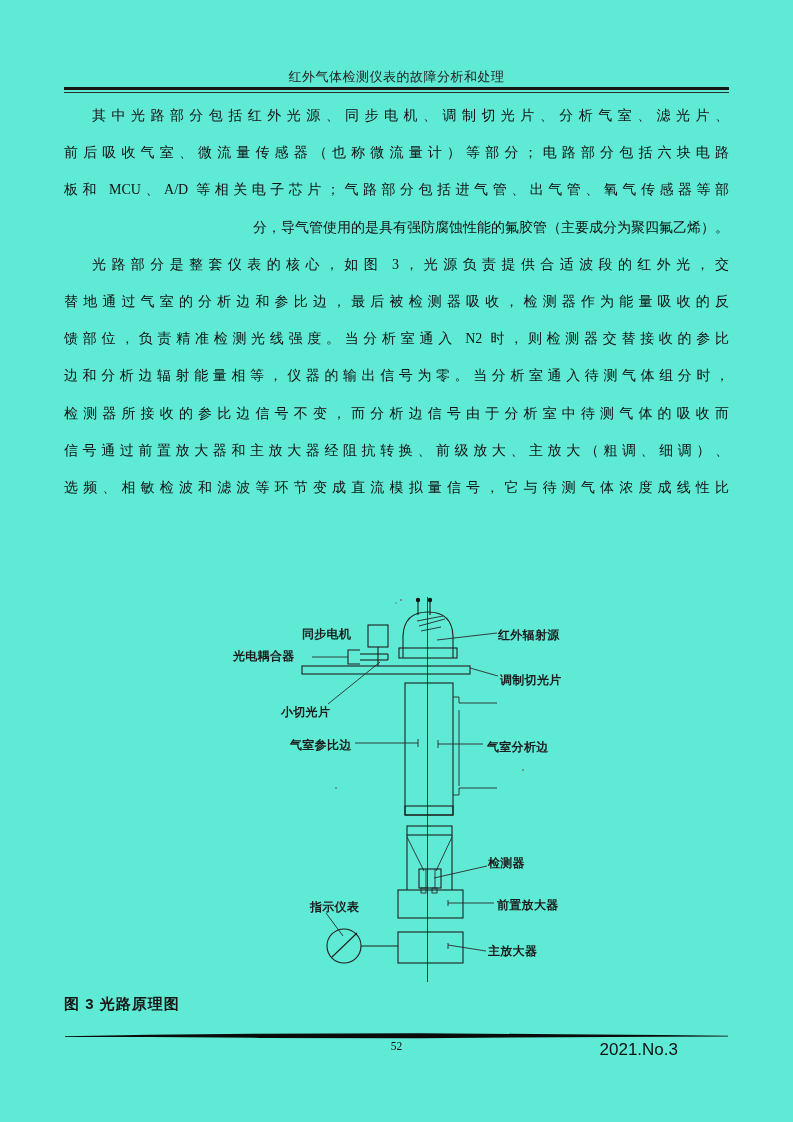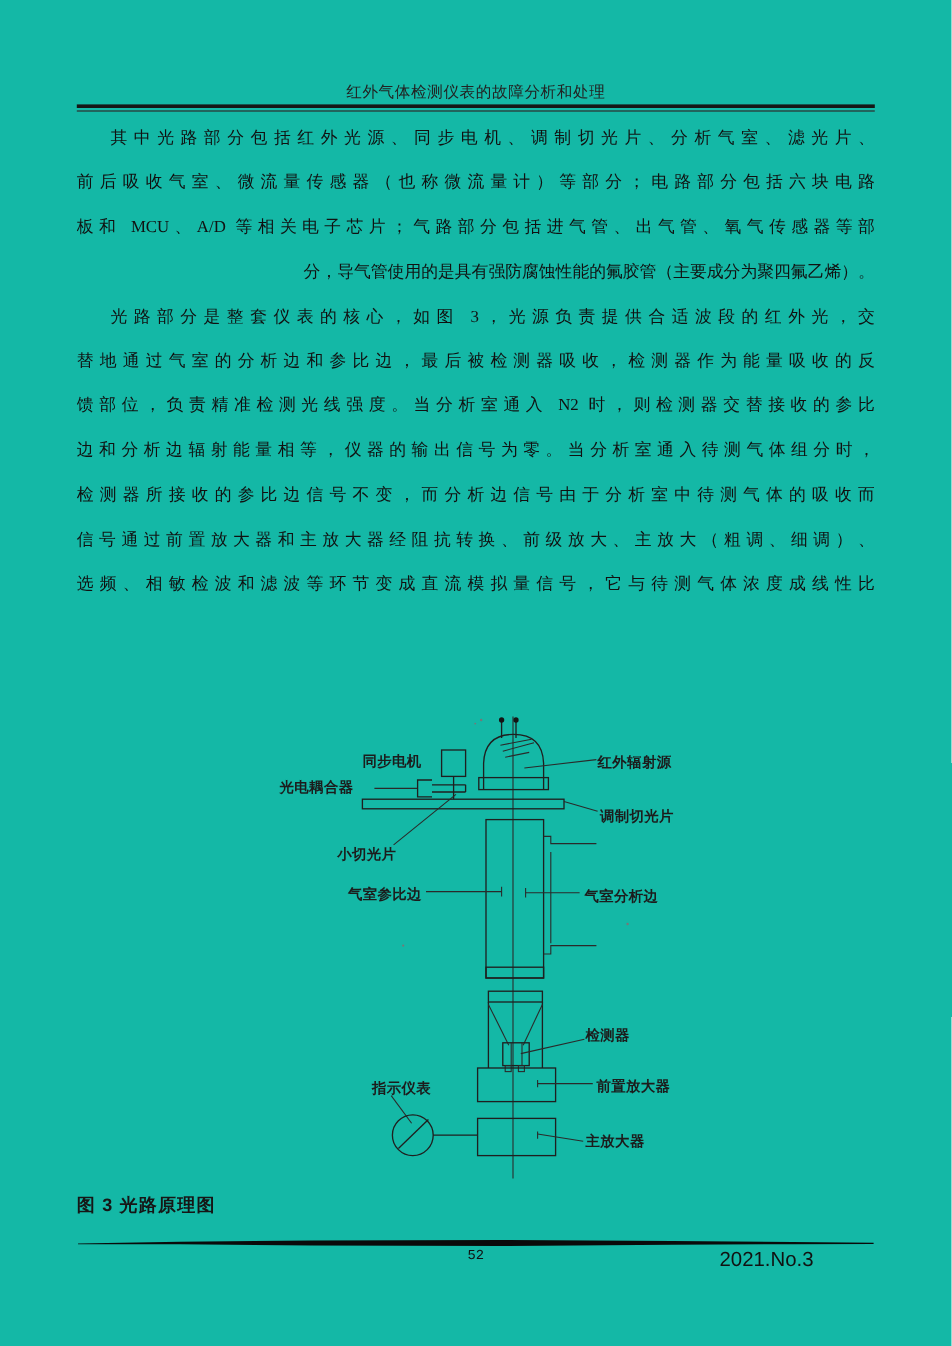--- a/index.html
+++ b/index.html
@@ -1,16 +1,16 @@
 <!DOCTYPE html>
 <html><head>
 <meta charset="utf-8">
 <style>
   html,body{margin:0;padding:0;background:#fff;}
-  #page{position:relative;width:793px;height:1122px;background:#14b8a6;overflow:hidden;
+  #page{position:relative;width:793px;height:1122px;background:#5eead4;overflow:hidden;
         font-family:"Liberation Serif","DejaVu Serif",serif;color:#1a1a1a;}
   
   .doc-title{position:absolute;top:68px;left:64px;width:665px;text-align:center;
              font-size:13px;letter-spacing:0.5px;color:#222;}
   .rule-thick{position:absolute;top:87px;left:64px;width:665px;height:2.5px;background:#161616;}
   .rule-thin{position:absolute;top:92px;left:64px;width:665px;height:1px;background:#2e2e2e;}
   
   .body-text{position:absolute;top:97px;left:64px;width:665px;font-size:14px;color:#111;}
   .bl{height:37.2px;line-height:37.2px;overflow:hidden;text-align:right;}
   .bl.j{text-align:justify;text-align-last:justify;text-justify:inter-ideograph;}
@@ -18,21 +18,21 @@
   
   .fig-svg{position:absolute;left:225px;top:585px;}
   .fig-label{font-family:"Liberation Sans","DejaVu Sans",sans-serif;font-size:12px;
              font-weight:600;fill:#1c1c1c;letter-spacing:0.3px;}
   .fig-caption{position:absolute;top:995px;left:64px;width:665px;text-align:left;
                font-family:"Liberation Sans","DejaVu Sans",sans-serif;
                font-size:15px;font-weight:600;color:#161616;letter-spacing:1px;}
   
   .footer-rule-svg{position:absolute;left:0;top:1029px;}
   .footer-page{position:absolute;top:1040px;left:64px;width:665px;text-align:center;
-               font-family:Liberation Mono, monospace;font-size:11.5px;color:#111;}
+               font-family:Liberation Serif, serif;font-size:11.5px;color:#111;}
   .footer-issue{position:absolute;top:1040px;right:115px;
                 font-family:"Liberation Sans","DejaVu Sans",sans-serif;font-size:17px;color:#111;}
   .stroke{fill:none;stroke:#1f1f1f;stroke-width:1.1;}
   .stroke-thin{fill:none;stroke:#2a2a2a;stroke-width:0.9;}
 </style>
 </head>
 <body>
 
 <div id="page">
 

